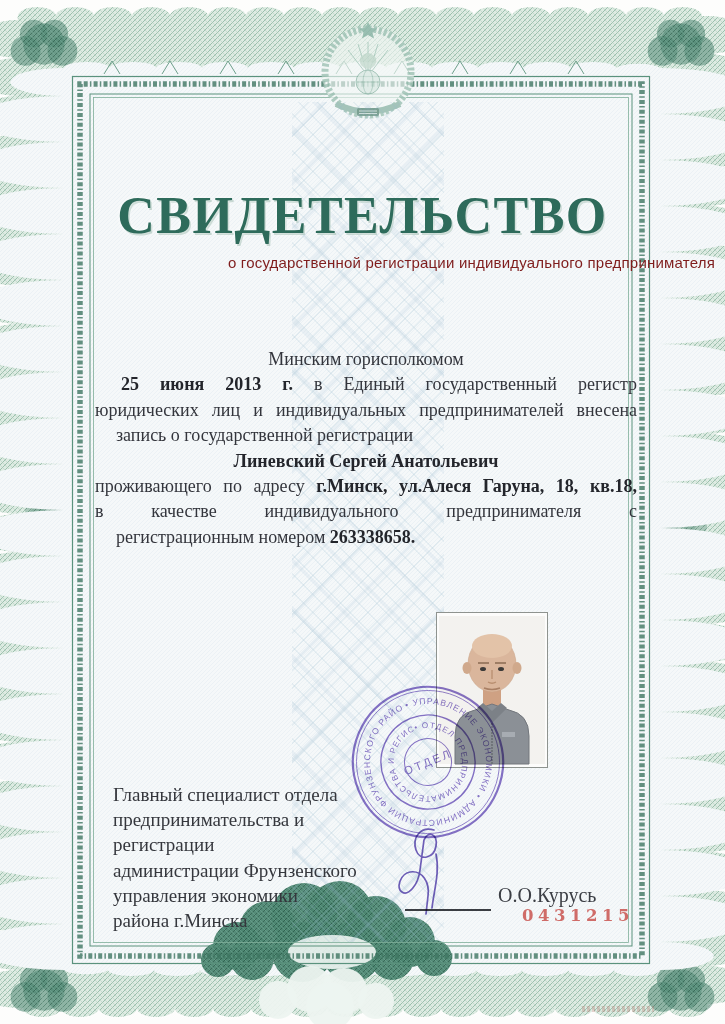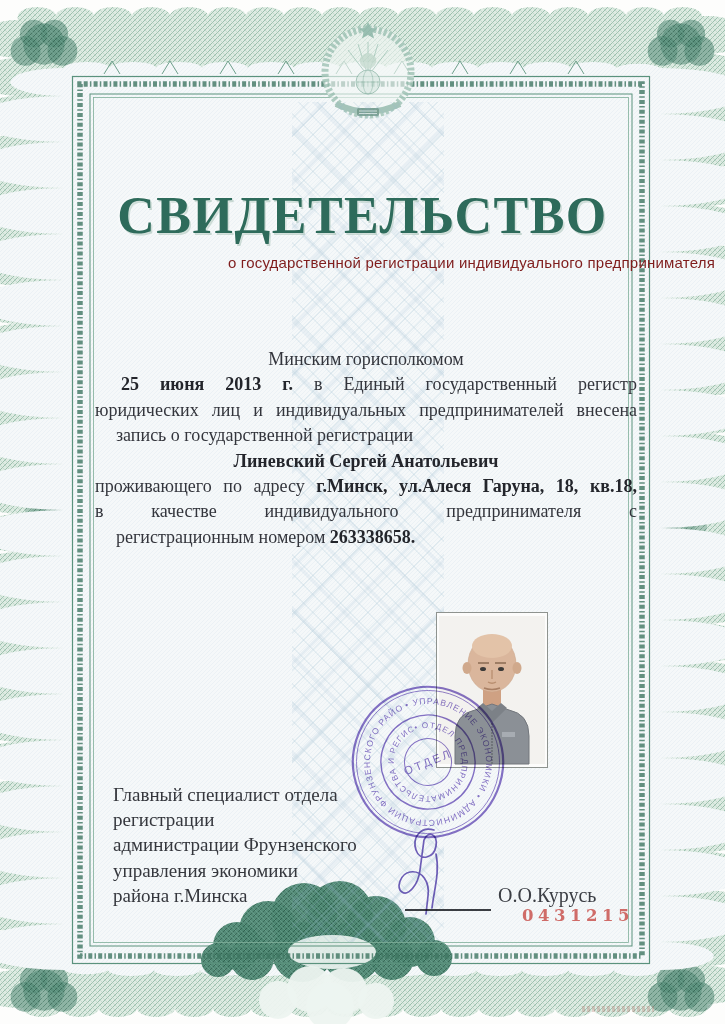--- a/index.html
+++ b/index.html
@@ -202,20 +202,21 @@
           <text font-size="8.6" letter-spacing="1"><textPath href="#tp1">• УПРАВЛЕНИЕ ЭКОНОМИКИ • АДМИНИСТРАЦИИ ФРУНЗЕНСКОГО РАЙОНА Г.МИНСКА</textPath></text>
           <text font-size="8.2" letter-spacing="1"><textPath href="#tp2">• ОТДЕЛ ПРЕДПРИНИМАТЕЛЬСТВА И РЕГИСТРАЦИИ</textPath></text>
           <text x="80" y="84" text-anchor="middle" font-size="11.5" letter-spacing="2.5">ОТДЕЛ</text>
         </g>
       </g>
     </svg>
   </div>
 
   <div class="official-block">
     <div>Главный специалист отдела</div>
+    <div>предпринимательства и</div>
     <div>регистрации</div>
     <div>администрации Фрунзенского</div>
     <div>управления экономики</div>
     <div>района г.Минска</div>
   </div>
 
   <svg class="sig-svg" viewBox="0 0 92 92">
     <path d="M46,6 C32,2 24,14 28,26 C32,38 46,34 48,22 C50,10 40,6 36,16 L32,46 C30,62 20,72 14,68 C8,64 12,50 22,48 C34,46 42,58 40,72 L38,90 M48,30 C52,48 46,66 44,84" fill="none" stroke="#5b45b0" stroke-width="1.7" opacity="0.85" stroke-linecap="round"></path>
   </svg>
   <div class="sig-line"></div>

